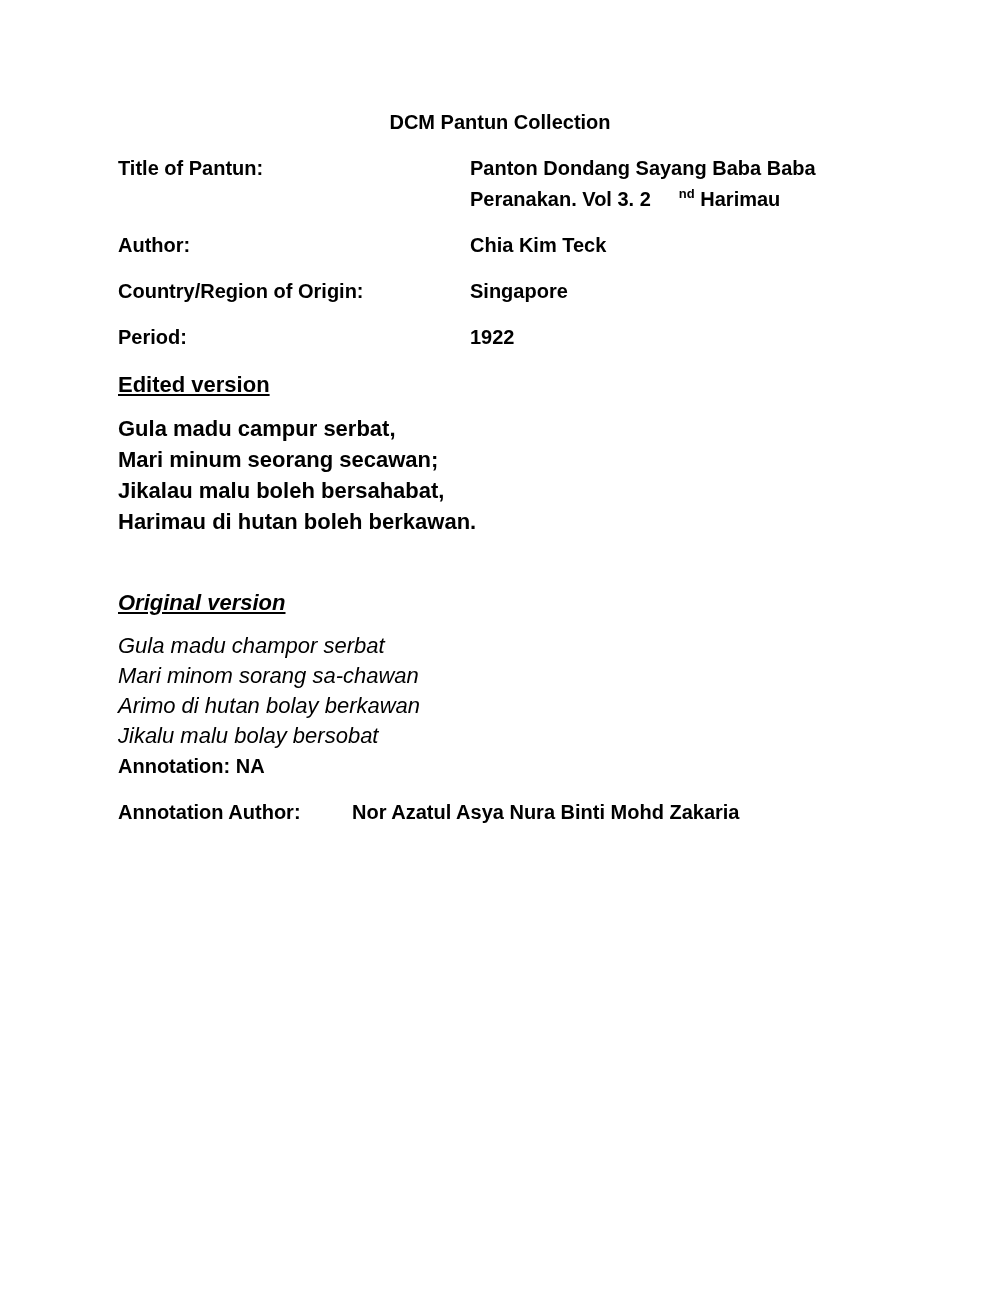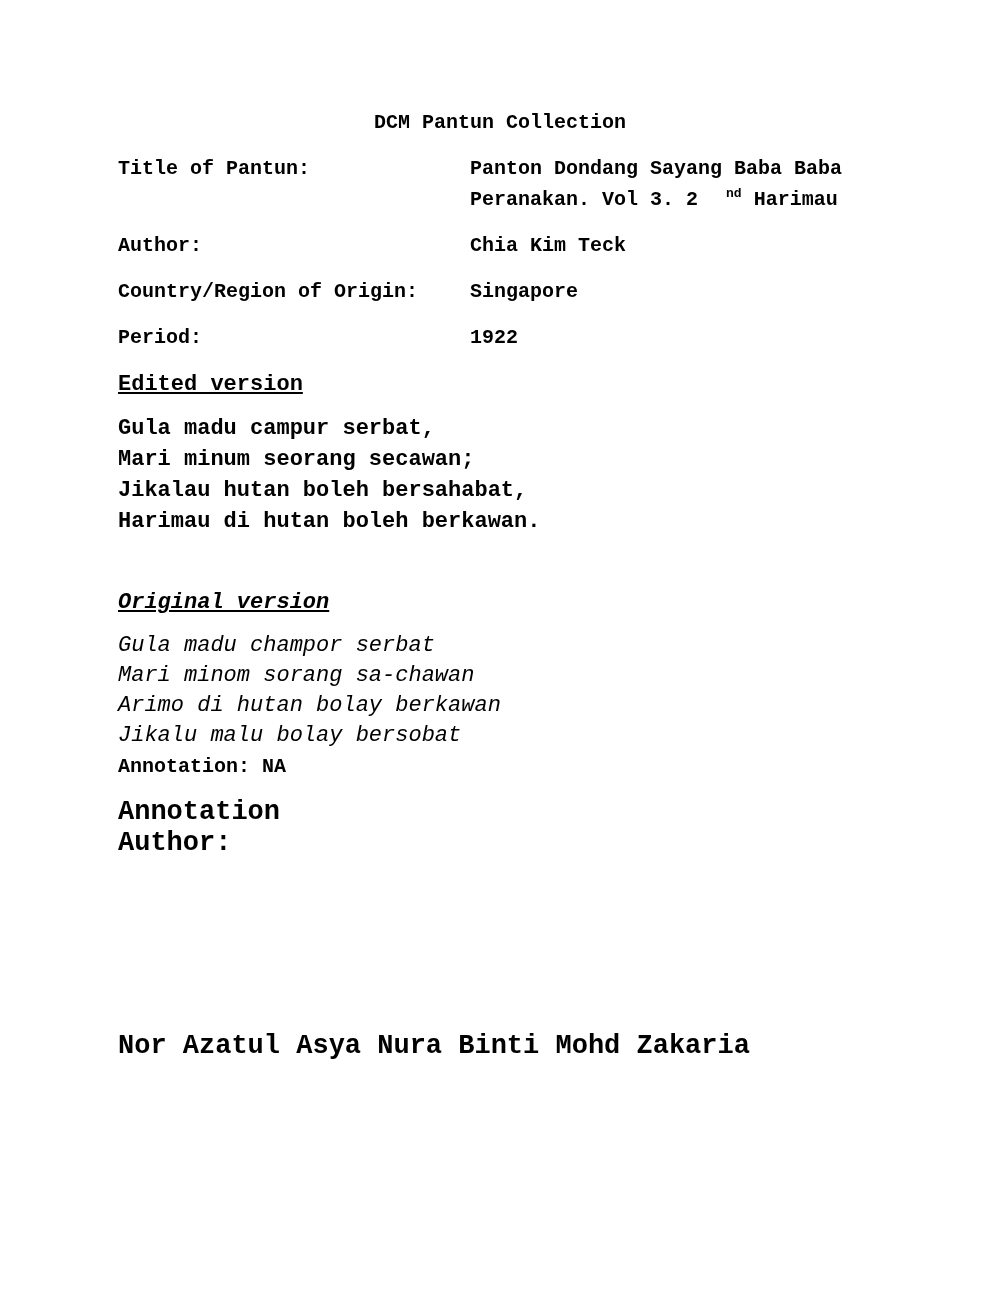--- a/index.html
+++ b/index.html
@@ -7,21 +7,21 @@
     padding: 0;
     background: #ffffff;
   }
   .page {
     position: relative;
     width: 1000px;
     height: 1294px;
     margin: 0 auto;
     background: #ffffff;
     color: #000000;
-    font-family: Liberation Mono, monospace;
+    font-family: Liberation Sans, sans-serif;
     box-sizing: border-box;
     padding: 107px 118px 0 118px;
     overflow: hidden;
   }
   .doc-title {
     font-size: 20px;
     font-weight: bold;
     line-height: 31px;
     text-align: center;
     margin-bottom: 15px;
@@ -70,25 +70,24 @@
     line-height: 30px;
   }
   .original-section {
     margin-top: 49px;
   }
   .annotation-section {
   }
   .annotation-row {
     display: flex;
     align-items: flex-start;
-    font-size: 27px;
+    font-size: 20px;
     font-weight: bold;
     line-height: 31px;
     margin-bottom: 15px;
-    flex-direction: column;
   }
   .annotation-row .anno-label {
     width: 234px;
     flex: 0 0 234px;
   }
   .annotation-inline {
     font-size: 20px;
     font-weight: bold;
     line-height: 31px;
     margin-bottom: 15px;
@@ -119,21 +118,21 @@
   <div class="field-row">
     <div class="field-label">Period:</div>
     <div class="field-value">1922</div>
   </div>
 
   <div class="edited-section">
     <div class="section-heading">Edited version</div>
     <div class="poem bold">
       <div>Gula madu campur serbat,</div>
       <div>Mari minum seorang secawan;</div>
-      <div>Jikalau hutan boleh bersahabat,</div>
+      <div>Jikalau malu boleh bersahabat,</div>
       <div>Harimau di hutan boleh berkawan.</div>
     </div>
   </div>
 
   <div class="original-section">
     <div class="section-heading italic">Original version</div>
     <div class="poem italic">
       <div>Gula madu champor serbat</div>
       <div>Mari minom sorang sa-chawan</div>
       <div>Arimo di hutan bolay berkawan</div>

